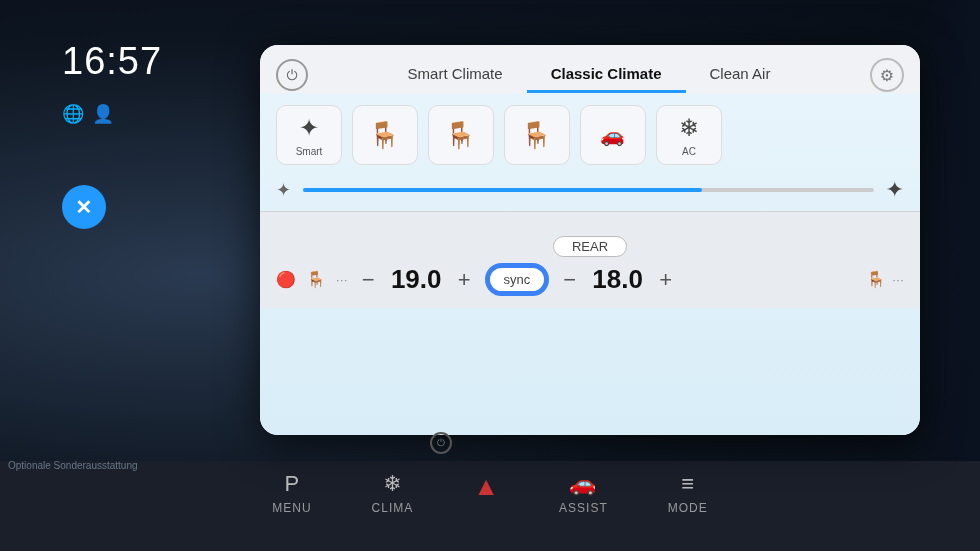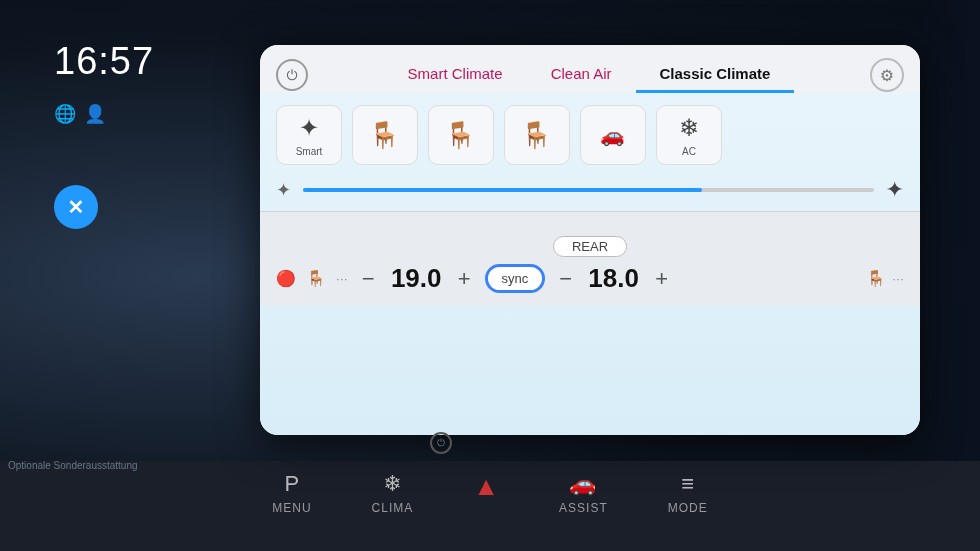--- a/index.html
+++ b/index.html
@@ -24,21 +24,21 @@
     .left-panel {
       position: absolute;
       left: 0;
       top: 0;
       width: 290px;
       height: 100%;
       background: transparent;
       z-index: 2;
       display: flex;
       flex-direction: column;
-      padding: 30px 24px;
+      padding: 30px 32px;
     }
 
     .time-display {
       color: #ffffff;
       font-size: 38px;
       font-weight: 300;
       margin-top: 10px;
       margin-left: 30px;
       letter-spacing: 1px;
     }
@@ -143,21 +143,21 @@
       display: flex;
       gap: 0;
       flex: 1;
       justify-content: center;
     }
 
     .tab {
       padding: 8px 24px;
       font-size: 15px;
       cursor: pointer;
-      color: #be185d;
+      color: #404040;
       border-bottom: 3px solid transparent;
       white-space: nowrap;
     }
 
     .tab.active {
       color: #111;
       font-weight: 600;
       border-bottom: 3px solid #2299ff;
     }
 
@@ -301,21 +301,21 @@
     .temp-value {
       font-size: 26px;
       font-weight: 600;
       color: #111;
       min-width: 55px;
       text-align: center;
     }
 
     .sync-btn {
       background: #fff;
-      border: 3px solid #3b82f6;
+      border: 5px solid #3b82f6;
       border-radius: 20px;
       padding: 4px 14px;
       font-size: 13px;
       color: #444;
       cursor: pointer;
       font-weight: 500;
     }
 
     .right-seat-icons {
       display: flex;
@@ -438,25 +438,25 @@
   <div class="screen-inner">
 
     <div class="top-bar">
       <div class="power-btn">
         <span>⏻</span>
       </div>
       <div class="tabs">
         <div class="tab">
           <span>Smart Climate</span>
         </div>
+        <div class="tab active">
+          <span>Classic Climate</span>
+        </div>
         <div class="tab">
           <span>Clean Air</span>
-        </div>
-        <div class="tab active">
-          <span>Classic Climate</span>
         </div>
       </div>
       <div class="settings-btn">
         <span>⚙</span>
       </div>
     </div>
 
     <div class="main-content">
 
       <div class="icon-buttons-row">

